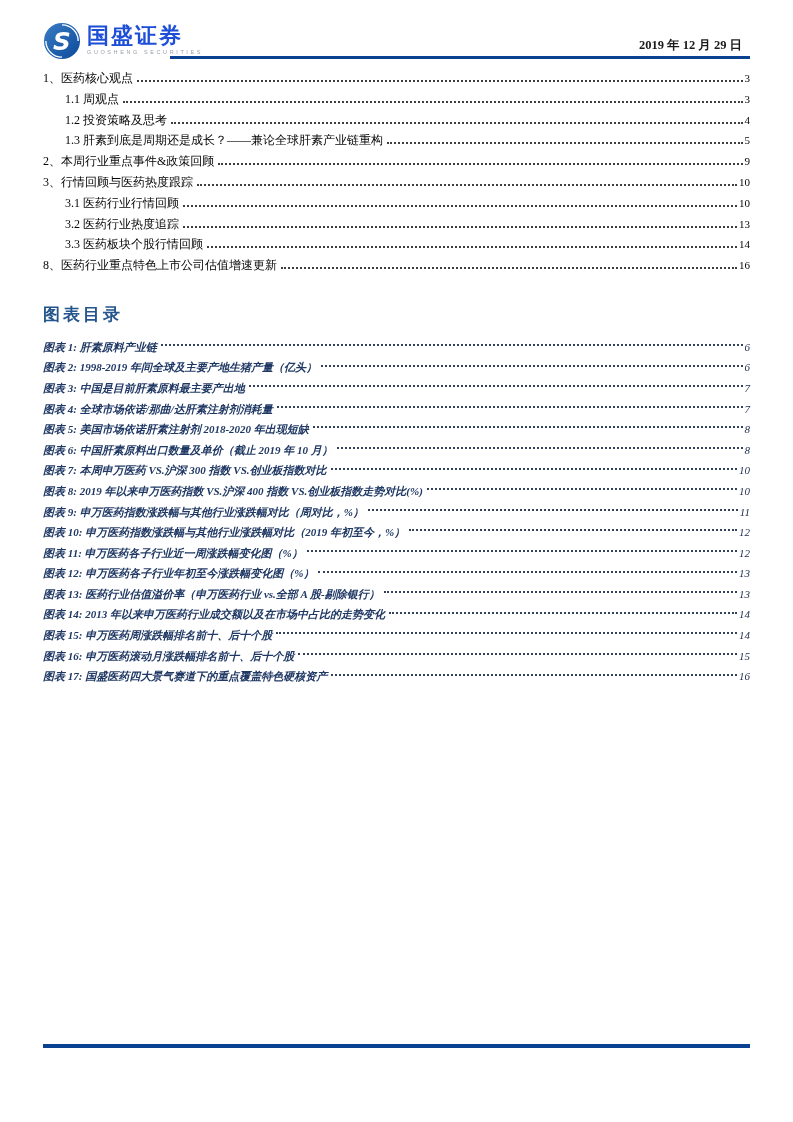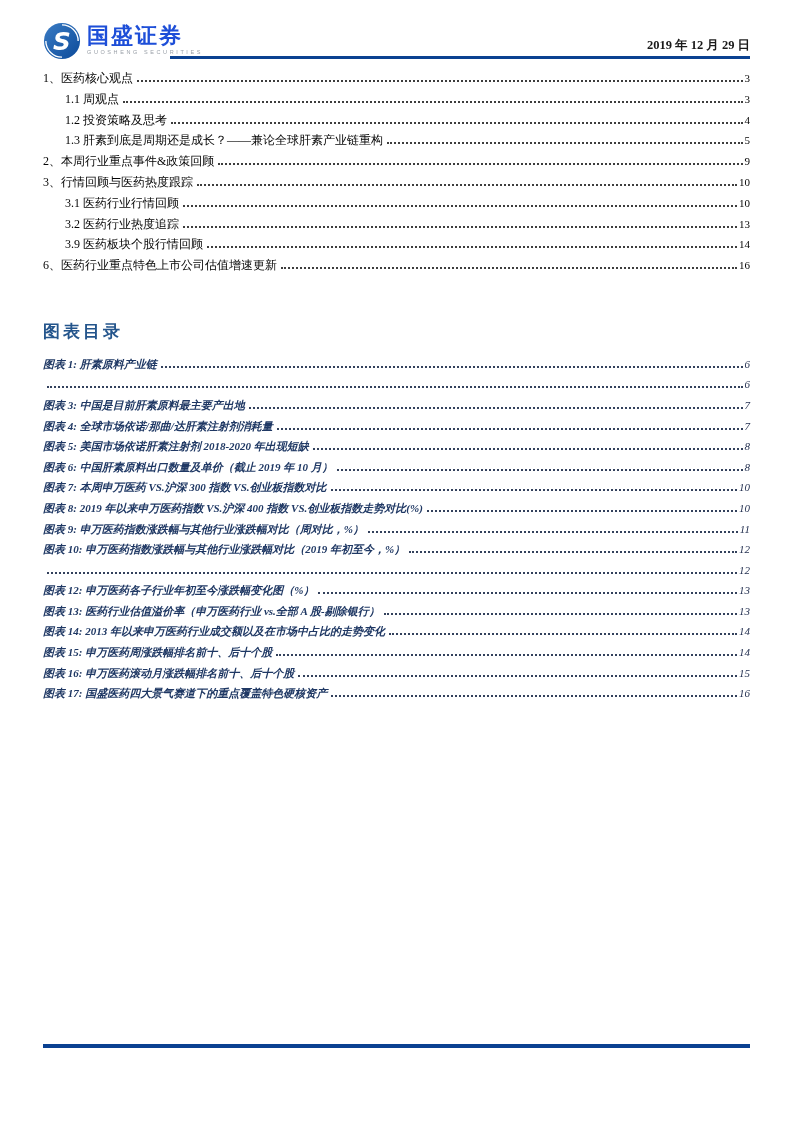--- a/index.html
+++ b/index.html
@@ -14,38 +14,38 @@
     color:#050505;
     overflow:hidden;
   }
   
   .hdr{position:relative;height:44px;}
   .logo{position:absolute;left:0;top:-2px;display:flex;align-items:flex-start;gap:6px;}
   .logo-mark{width:38px;height:38px;display:block;}
   .logo-text{display:flex;flex-direction:column;line-height:1;margin-top:3px;}
   .logo-cn{font-size:22px;font-weight:bold;color:#1d4ed8;letter-spacing:2px;font-family:"Liberation Serif",serif;}
   .logo-en{font-size:5.5px;color:#9aa0a8;letter-spacing:2.6px;margin-top:3px;font-family:"Liberation Sans",sans-serif;}
-  .hdr-date{position:absolute;right:0;bottom:14px;font-size:12.5px;font-weight:600;color:#1a1a1a;}
+  .hdr-date{position:absolute;right:8px;bottom:14px;font-size:12.5px;font-weight:600;color:#1a1a1a;}
   .hdr-rule{position:absolute;left:127px;right:0;bottom:9px;height:3px;background:#0a4191;}
   
   .sec-title{
     margin:7px 0 10px 0;
     font-size:17px;font-weight:bold;color:#24558c;
     letter-spacing:3px;line-height:1.4;
   }
-  .sec-title.figures{margin-top:44px;}
+  .sec-title.figures{margin-top:27px;}
   
   .toc{display:block;}
   .toc-row{display:flex;align-items:baseline;line-height:20.8px;height:20.8px;}
   .toc-row.lvl2 .toc-label{padding-left:22px;}
   .toc-label{white-space:nowrap;font-size:12px;color:#050505;}
   .toc-dots{flex:1;border-bottom:2px dotted #3d3d3d;margin:0 2px 4px 4px;min-width:20px;}
   .toc-page{font-size:11px;color:#050505;font-family:"Liberation Serif",serif;}
   
-  .figure-list .toc-row{line-height:20.6px;height:20.6px;}
+  .figure-list .toc-row{line-height:20.6px;height:20.6px;align-items:center;}
   .figure-list .toc-label{font-style:italic;font-weight:600;color:#1f3864;font-size:11px;}
   .figure-list .toc-dots{border-bottom-color:#33415c;}
   .figure-list .toc-page{color:#1f2c4d;font-style:italic;}
   
   .ftr-rule{position:absolute;left:43px;right:43px;top:1044px;height:3.5px;background:#0a4191;}
 </style>
 </head>
 <body>
 
 <div class="page">
@@ -110,39 +110,40 @@
         <span class="toc-label">3.1 医药行业行情回顾</span>
         <span class="toc-dots"></span>
         <span class="toc-page">10</span>
       </div>
       <div class="toc-row lvl2">
         <span class="toc-label">3.2 医药行业热度追踪</span>
         <span class="toc-dots"></span>
         <span class="toc-page">13</span>
       </div>
       <div class="toc-row lvl2">
-        <span class="toc-label">3.9 医药板块个股行情回顾</span>
+        <span class="toc-label">3.3 医药板块个股行情回顾</span>
         <span class="toc-dots"></span>
         <span class="toc-page">14</span>
       </div>
       <div class="toc-row">
-        <span class="toc-label">6、医药行业重点特色上市公司估值增速更新</span>
+        <span class="toc-label">8、医药行业重点特色上市公司估值增速更新</span>
         <span class="toc-dots"></span>
         <span class="toc-page">16</span>
       </div>
     </nav>
 
   <h2 class="sec-title figures">图表目录</h2>
   <nav id="figure-toc" class="toc figure-list">
       <div class="toc-row">
         <span class="toc-label">图表 1: 肝素原料产业链</span>
         <span class="toc-dots"></span>
         <span class="toc-page">6</span>
       </div>
       <div class="toc-row">
+        <span class="toc-label">图表 2: 1998-2019 年间全球及主要产地生猪产量（亿头）</span>
         <span class="toc-dots"></span>
         <span class="toc-page">6</span>
       </div>
       <div class="toc-row">
         <span class="toc-label">图表 3: 中国是目前肝素原料最主要产出地</span>
         <span class="toc-dots"></span>
         <span class="toc-page">7</span>
       </div>
       <div class="toc-row">
         <span class="toc-label">图表 4: 全球市场依诺/那曲/达肝素注射剂消耗量</span>
@@ -173,20 +174,21 @@
         <span class="toc-label">图表 9: 申万医药指数涨跌幅与其他行业涨跌幅对比（周对比，%）</span>
         <span class="toc-dots"></span>
         <span class="toc-page">11</span>
       </div>
       <div class="toc-row">
         <span class="toc-label">图表 10: 申万医药指数涨跌幅与其他行业涨跌幅对比（2019 年初至今，%）</span>
         <span class="toc-dots"></span>
         <span class="toc-page">12</span>
       </div>
       <div class="toc-row">
+        <span class="toc-label">图表 11: 申万医药各子行业近一周涨跌幅变化图（%）</span>
         <span class="toc-dots"></span>
         <span class="toc-page">12</span>
       </div>
       <div class="toc-row">
         <span class="toc-label">图表 12: 申万医药各子行业年初至今涨跌幅变化图（%）</span>
         <span class="toc-dots"></span>
         <span class="toc-page">13</span>
       </div>
       <div class="toc-row">
         <span class="toc-label">图表 13: 医药行业估值溢价率（申万医药行业 vs.全部 A 股-剔除银行）</span>

